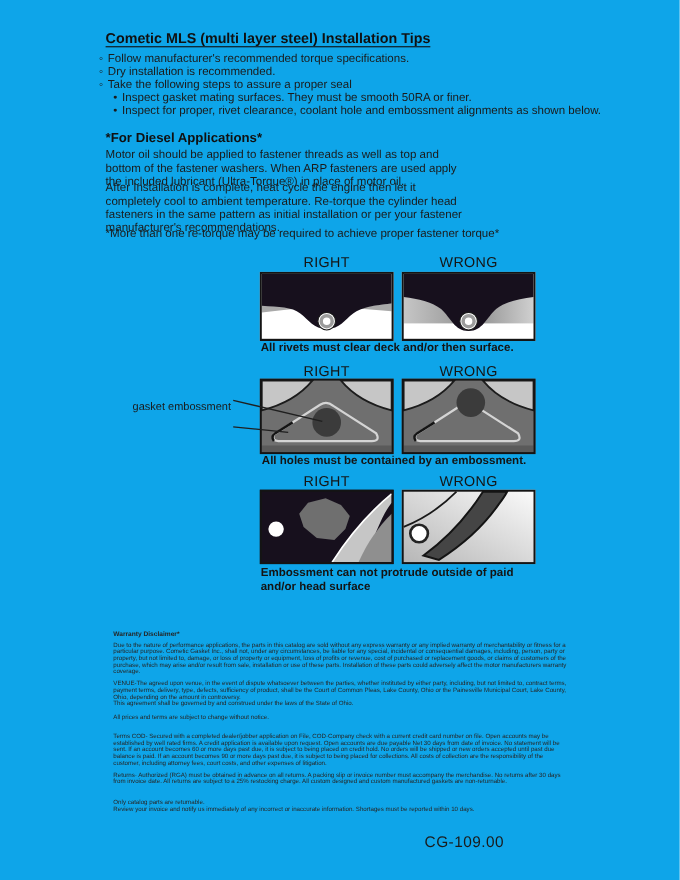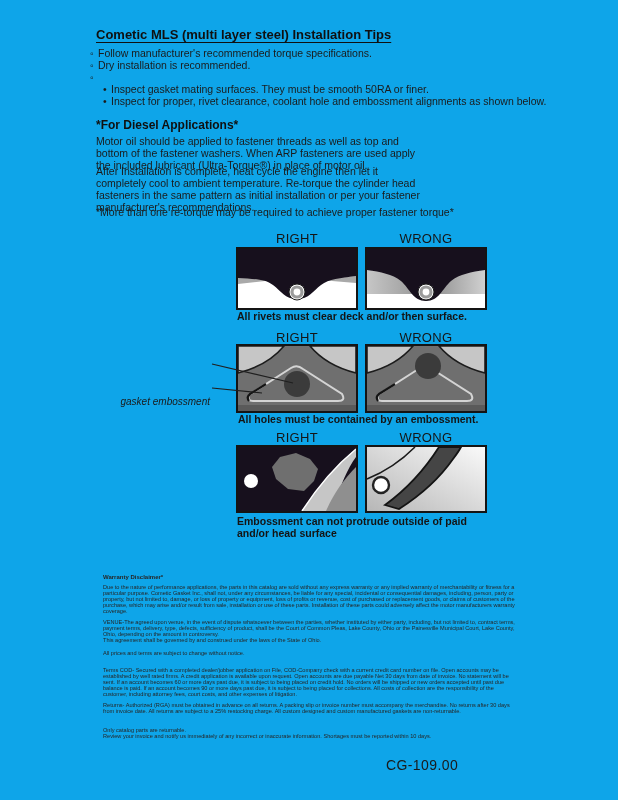--- a/index.html
+++ b/index.html
@@ -30,21 +30,21 @@
   .panel svg { display:block; width:122px; }
   .r1-panel { top:247px; } .r2-panel { top:344px; } .r3-panel { top:445px; }
 
   .caption { position:absolute; margin:0; font-size:10.5px; font-weight:bold; color:#141414; line-height:11.5px; }
   .r1-caption { left:237px; top:311px; }
   .r2-caption { left:238px; top:414px; }
   .r3-caption { left:237px; top:516px; width:230px; }
 
   .side-labels { position:absolute; left:106px; width:104px; text-align:right; font-size:10px; line-height:11px; color:#1b1b1b; }
   .side-label-1 { top:344px; }
-  .side-label-2 { top:396px;font-style:italic; }
+  .side-label-2 { top:365px; }
   .leader-overlay { position:absolute; left:211px; top:358px; width:86px; height:40px; z-index:5; }
 
   .fine { position:absolute; left:103px; width:412px; margin:0; font-size:5.6px; line-height:5.9px; color:#262626; letter-spacing:0; }
   .fine-heading { top:575px; font-weight:bold; font-size:6px; }
   .fine-p1 { top:585px; }
   .fine-p2 { top:620px; }
   .fine-p3 { top:651px; }
   .fine-p4 { top:668px; }
   .fine-p5 { top:703px; }
   .fine-p6 { top:728px; }
@@ -62,20 +62,21 @@
     <div class="tip">
       <span class="marker">◦</span>
       <span>Follow manufacturer's recommended torque specifications.</span>
     </div>
     <div class="tip">
       <span class="marker">◦</span>
       <span>Dry installation is recommended.</span>
     </div>
     <div class="tip">
       <span class="marker">◦</span>
+      <span>Take the following steps to assure a proper seal</span>
     </div>
     <div class="tip sub">
       <span class="marker">•</span>
       <span>Inspect gasket mating surfaces.  They must be smooth 50RA or finer.</span>
     </div>
     <div class="tip sub">
       <span class="marker">•</span>
       <span>Inspect for proper, rivet clearance, coolant hole and embossment alignments as shown below.</span>
     </div>
   </div>

